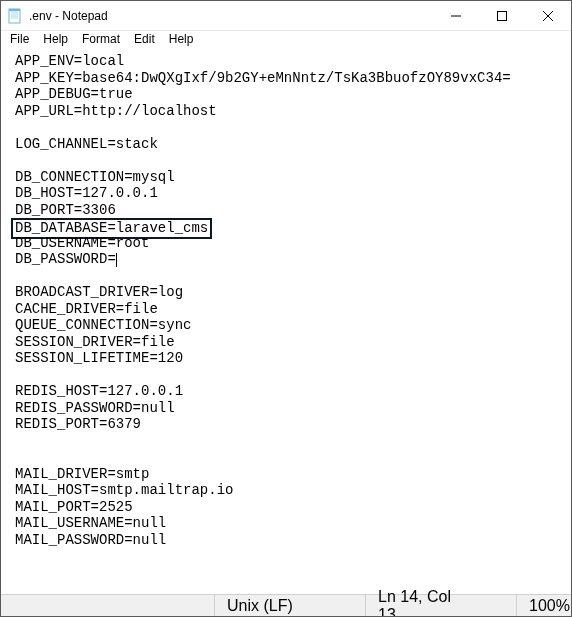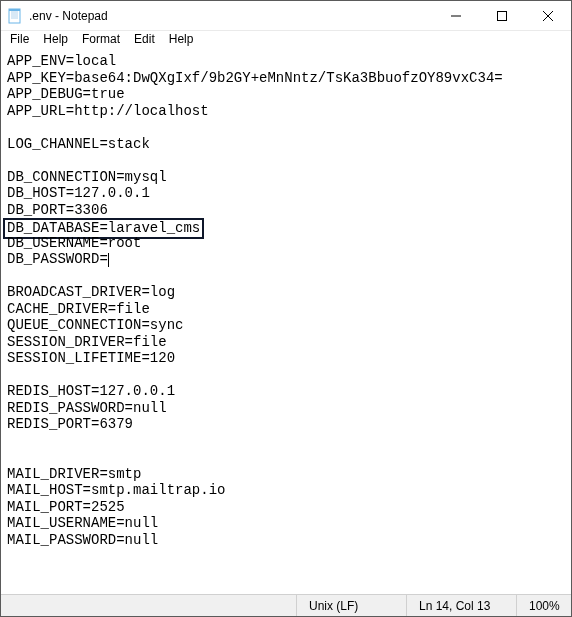--- a/index.html
+++ b/index.html
@@ -57,21 +57,21 @@
       align-items: flex-start;
       padding-left: 2px;
       font-size: 12px;
     }
     .menu-item {
       padding: 1px 7px;
       cursor: default;
     }
     .text-area {
       flex: 1;
-      padding: 2px 6px;
+      padding: 2px 14px;
       font-family: Consolas, 'Courier New', monospace;
       font-size: 14px;
       line-height: 16.5px;
       white-space: pre;
       overflow: hidden;
       position: relative;
     }
     .line {
       display: block;
       height: 16.5px;
@@ -88,21 +88,22 @@
       height: 14px;
       background: #000;
       vertical-align: text-bottom;
     }
     .statusbar {
       height: 22px;
       background: #f0f0f0;
       border-top: 1px solid #d0d0d0;
       display: flex;
       align-items: center;
-      font-size: 12px;
+      font-size: 16px;
+      gap: 41px;
     }
     .status-section {
       border-left: 1px solid #d0d0d0;
       padding: 0 12px;
       height: 100%;
       display: flex;
       align-items: center;
     }
     .status-spacer {
       flex: 1;

